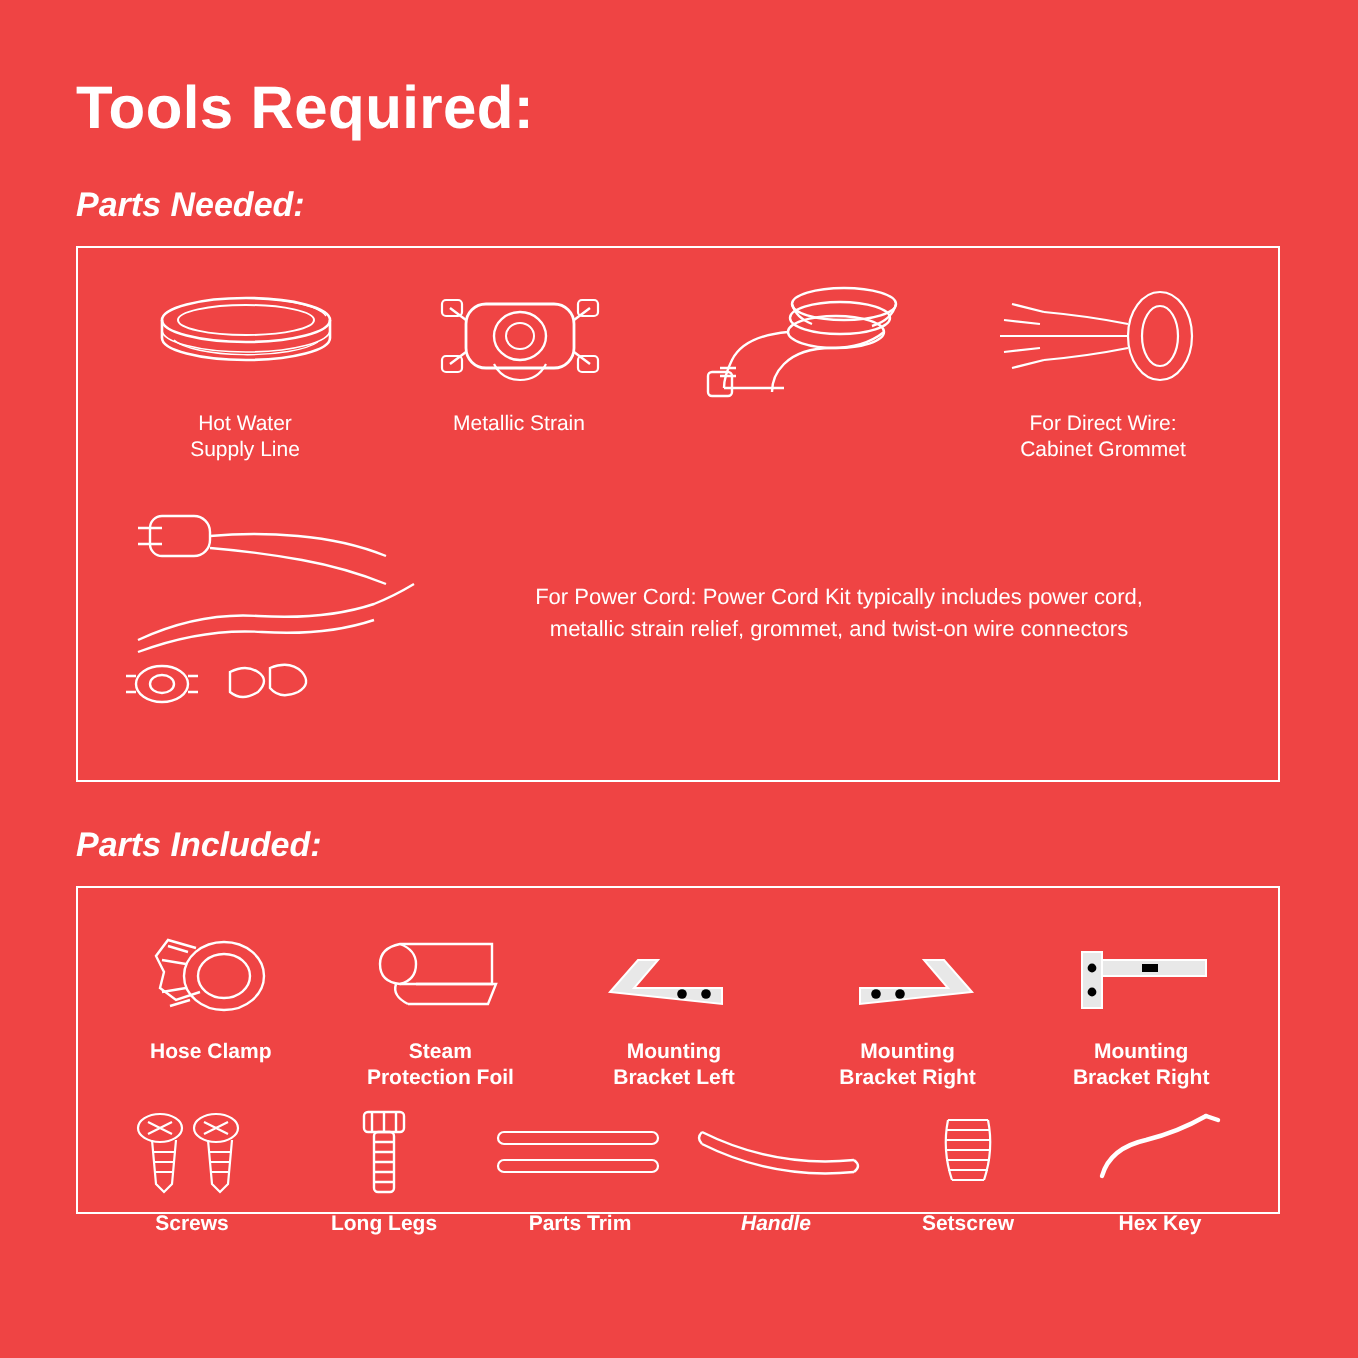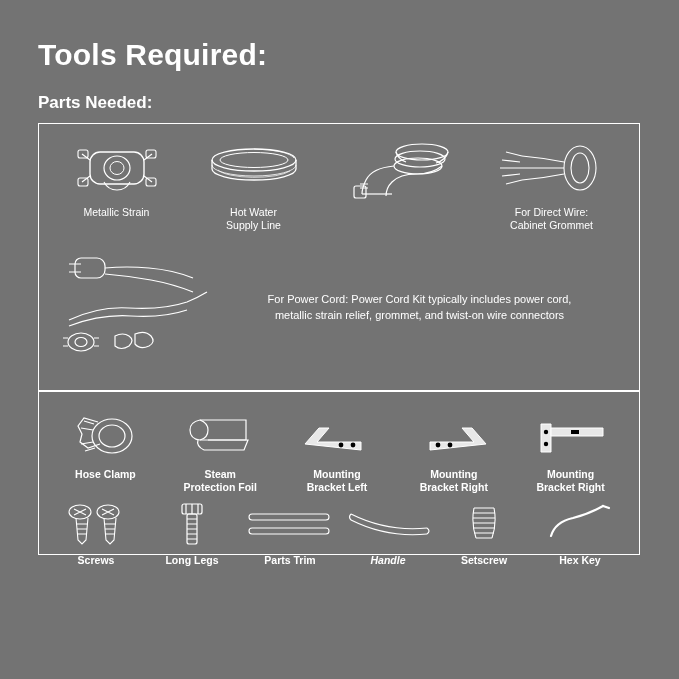--- a/index.html
+++ b/index.html
@@ -10,34 +10,35 @@
     overflow: hidden;
   }
   body {
     font-family: "Liberation Sans", sans-serif;
     color: #ffffff;
   }
   .page {
     position: relative;
     width: 679px;
     height: 679px;
-    background: #737373;
+    background: #ef4444;
     padding: 30px 38px 0 38px;
   }
   .main-title {
     font-size: 30px;
     font-weight: bold;
     letter-spacing: 0.2px;
     margin: 8px 0 0 0;
     line-height: 1.1;
   }
   .section-title {
     font-size: 17px;
     font-weight: bold;
     margin: 22px 0 10px 0;
+    font-style: italic;
   }
   .panel {
     border: 1px solid #ffffff;
     width: 602px;
     position: relative;
   }
   .panel-parts-needed { height: 268px; padding: 14px 12px 10px 12px; }
   .panel-parts-included { height: 164px; padding: 12px 10px 8px 10px; }
 
   .row {
@@ -98,51 +99,51 @@
 
 <div class="page">
 
   <h1 class="main-title">Tools Required:</h1>
 
   <h2 class="section-title">Parts Needed:</h2>
 
   <div class="panel panel-parts-needed">
 
     <div class="row">
+
+      <div class="item" style="width:132px;">
+        <div class="art">
+          <svg width="100" height="62" viewBox="0 0 100 62">
+            <ellipse cx="50" cy="22" rx="42" ry="11" fill="none" stroke="#fff" stroke-width="1.3"></ellipse>
+            <ellipse cx="50" cy="22" rx="34" ry="7.5" fill="none" stroke="#fff" stroke-width="1"></ellipse>
+            <path d="M8 22 V31 A42 11 0 0 0 92 31 V22" fill="none" stroke="#fff" stroke-width="1.3"></path>
+            <path d="M8 27 A42 11 0 0 0 92 27" fill="none" stroke="#fff" stroke-width="0.8"></path>
+            <path d="M14 32 A38 10 0 0 0 86 33" fill="none" stroke="#fff" stroke-width="0.7"></path>
+            <path d="M50 11 a42 11 0 0 1 40 9" fill="none" stroke="#fff" stroke-width="0.7"></path>
+          </svg>
+        </div>
+        <div class="caption">Hot Water
+Supply Line</div>
+      </div>
 
       <div class="item" style="width:120px;">
         <div class="art">
           <svg width="86" height="62" viewBox="0 0 86 62">
             <path d="M26 14 h34 a10 10 0 0 1 10 10 v12 a10 10 0 0 1 -10 10 h-34 a10 10 0 0 1 -10 -10 v-12 a10 10 0 0 1 10 -10 z" fill="none" stroke="#fff" stroke-width="1.4"></path>
             <ellipse cx="43" cy="30" rx="13" ry="12" fill="none" stroke="#fff" stroke-width="1.2"></ellipse>
             <ellipse cx="43" cy="30" rx="7" ry="6.5" fill="none" stroke="#fff" stroke-width="1"></ellipse>
             <path d="M16 22 l-8 -6 M16 38 l-8 6 M70 22 l8 -6 M70 38 l8 6" stroke="#fff" stroke-width="1.2" fill="none"></path>
             <rect x="4" y="12" width="10" height="8" rx="2" fill="none" stroke="#fff" stroke-width="1.1"></rect>
             <rect x="4" y="40" width="10" height="8" rx="2" fill="none" stroke="#fff" stroke-width="1.1"></rect>
             <rect x="72" y="12" width="10" height="8" rx="2" fill="none" stroke="#fff" stroke-width="1.1"></rect>
             <rect x="72" y="40" width="10" height="8" rx="2" fill="none" stroke="#fff" stroke-width="1.1"></rect>
             <path d="M30 44 q4 8 13 8 q9 0 13 -8" fill="none" stroke="#fff" stroke-width="1.1"></path>
           </svg>
         </div>
         <div class="caption">Metallic Strain</div>
-      </div>
-
-      <div class="item" style="width:132px;">
-        <div class="art">
-          <svg width="100" height="62" viewBox="0 0 100 62">
-            <ellipse cx="50" cy="22" rx="42" ry="11" fill="none" stroke="#fff" stroke-width="1.3"></ellipse>
-            <ellipse cx="50" cy="22" rx="34" ry="7.5" fill="none" stroke="#fff" stroke-width="1"></ellipse>
-            <path d="M8 22 V31 A42 11 0 0 0 92 31 V22" fill="none" stroke="#fff" stroke-width="1.3"></path>
-            <path d="M8 27 A42 11 0 0 0 92 27" fill="none" stroke="#fff" stroke-width="0.8"></path>
-            <path d="M14 32 A38 10 0 0 0 86 33" fill="none" stroke="#fff" stroke-width="0.7"></path>
-            <path d="M50 11 a42 11 0 0 1 40 9" fill="none" stroke="#fff" stroke-width="0.7"></path>
-          </svg>
-        </div>
-        <div class="caption">Hot Water
-Supply Line</div>
       </div>
 
       <div class="item" style="width:140px;">
         <div class="art">
           <svg width="122" height="62" viewBox="0 0 122 62">
             <g fill="none" stroke="#fff" stroke-width="1.2">
               <ellipse cx="82" cy="14" rx="26" ry="8"></ellipse>
               <path d="M56 14 q2 7 10 10"></path>
               <path d="M108 14 q-2 8 -12 11"></path>
               <ellipse cx="80" cy="21" rx="25" ry="8"></ellipse>
@@ -193,20 +194,21 @@
             <path d="M76 84 q10 -4 16 2 q5 6 -2 10 q-9 4 -14 -2 z"></path>
           </g>
         </svg>
       </div>
       <div class="note-text">For Power Cord: Power Cord Kit typically includes power cord,
 metallic strain relief, grommet, and twist-on wire connectors</div>
     </div>
 
   </div>
 
+  <h2 class="section-title">Parts Included:</h2>
 
   <div class="panel panel-parts-included">
 
     <div class="row inc-row-1">
 
       <div class="item inc-item" style="width:108px;">
         <div class="art">
           <svg width="74" height="52" viewBox="0 0 74 52">
             <g fill="none" stroke="#fff" stroke-width="1.2">
               <ellipse cx="44" cy="26" rx="20" ry="17"></ellipse>

